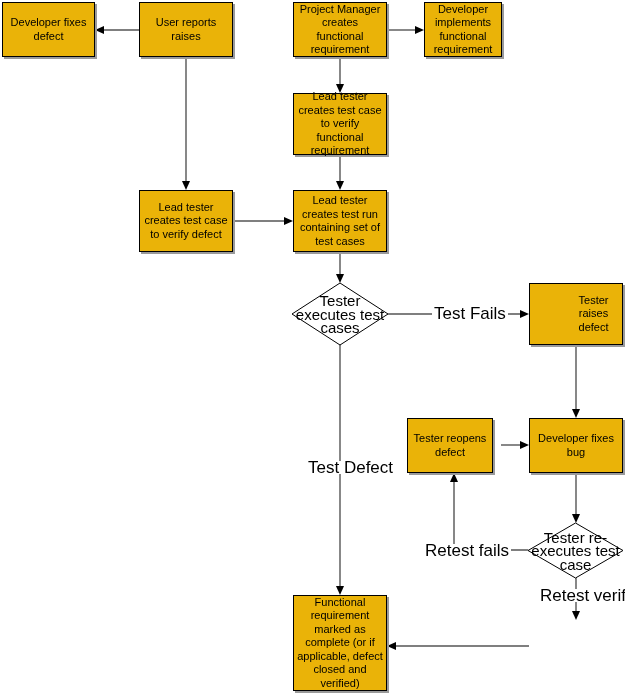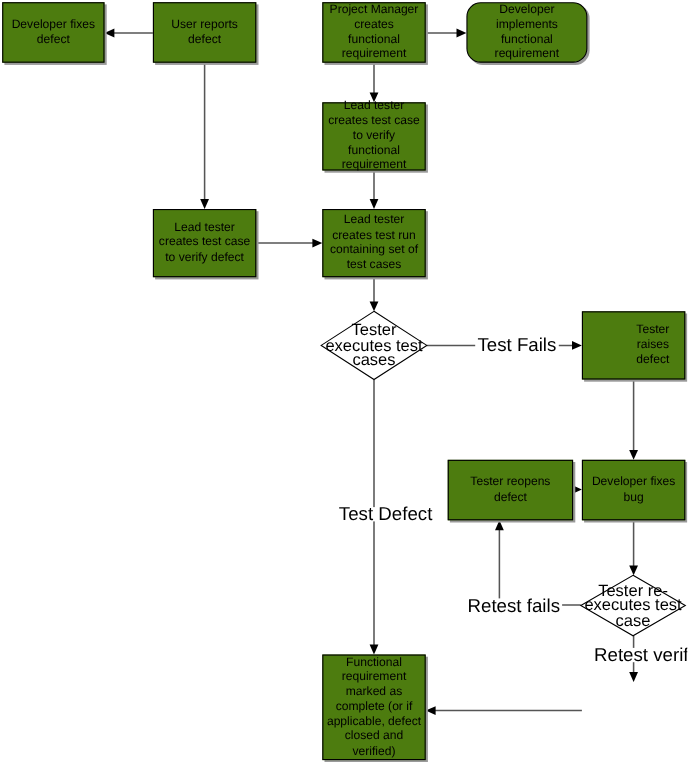--- a/index.html
+++ b/index.html
@@ -14,21 +14,21 @@
   #flowchart-canvas {
     position: relative;
     width: 625px;
     height: 693px;
     background: #ffffff;
     overflow: hidden;
   }
   .node {
     position: absolute;
     box-sizing: border-box;
-    background: #4d7c0f;
+    background: #eab308;
     border: 1px solid #000000;
     box-shadow: 2px 2px 0 0 #9a9a9a;
     display: flex;
     align-items: center;
     justify-content: center;
     text-align: center;
     font-size: 11px;
     line-height: 13.5px;
     color: #000000;
     padding: 1px 3px;
@@ -171,30 +171,30 @@
     </g>
   </svg>
 
   <div class="node" style="left:2px; top:2px; width:93px; height:55px;">
     <span class="node-label">Developer fixes
 defect</span>
   </div>
 
   <div class="node" style="left:139px; top:2px; width:94px; height:55px;">
     <span class="node-label">User reports
-defect</span>
+raises</span>
   </div>
 
   <div class="node" style="left:293px; top:2px; width:94px; height:55px;">
     <span class="node-label">Project Manager
 creates functional
 requirement</span>
   </div>
 
-  <div class="node" style="left:424px; top:2px; width:110px; height:55px;border-radius:13px;">
+  <div class="node" style="left:424px; top:2px; width:78px; height:55px;">
     <span class="node-label">Developer
 implements
 functional
 requirement</span>
   </div>
 
   <div class="node" style="left:293px; top:93px; width:94px; height:62px;">
     <span class="node-label">Lead tester
 creates test case
 to verify functional
@@ -221,21 +221,21 @@
     <span class="decision-label">Tester
 executes test
 cases</span>
   </div>
 
   <div class="node" style="left:529px; top:283px; width:94px; height:62px;padding-left:38px;">
     <span class="node-label">Tester raises
 defect</span>
   </div>
 
-  <div class="node" style="left:407px; top:418px; width:114px; height:55px;">
+  <div class="node" style="left:407px; top:418px; width:86px; height:55px;">
     <span class="node-label">Tester reopens
 defect</span>
   </div>
 
   <div class="node" style="left:529px; top:418px; width:94px; height:55px;">
     <span class="node-label">Developer fixes
 bug</span>
   </div>
 
   <div class="decision" style="left:528px; top:523px; width:95px; height:55px;">

